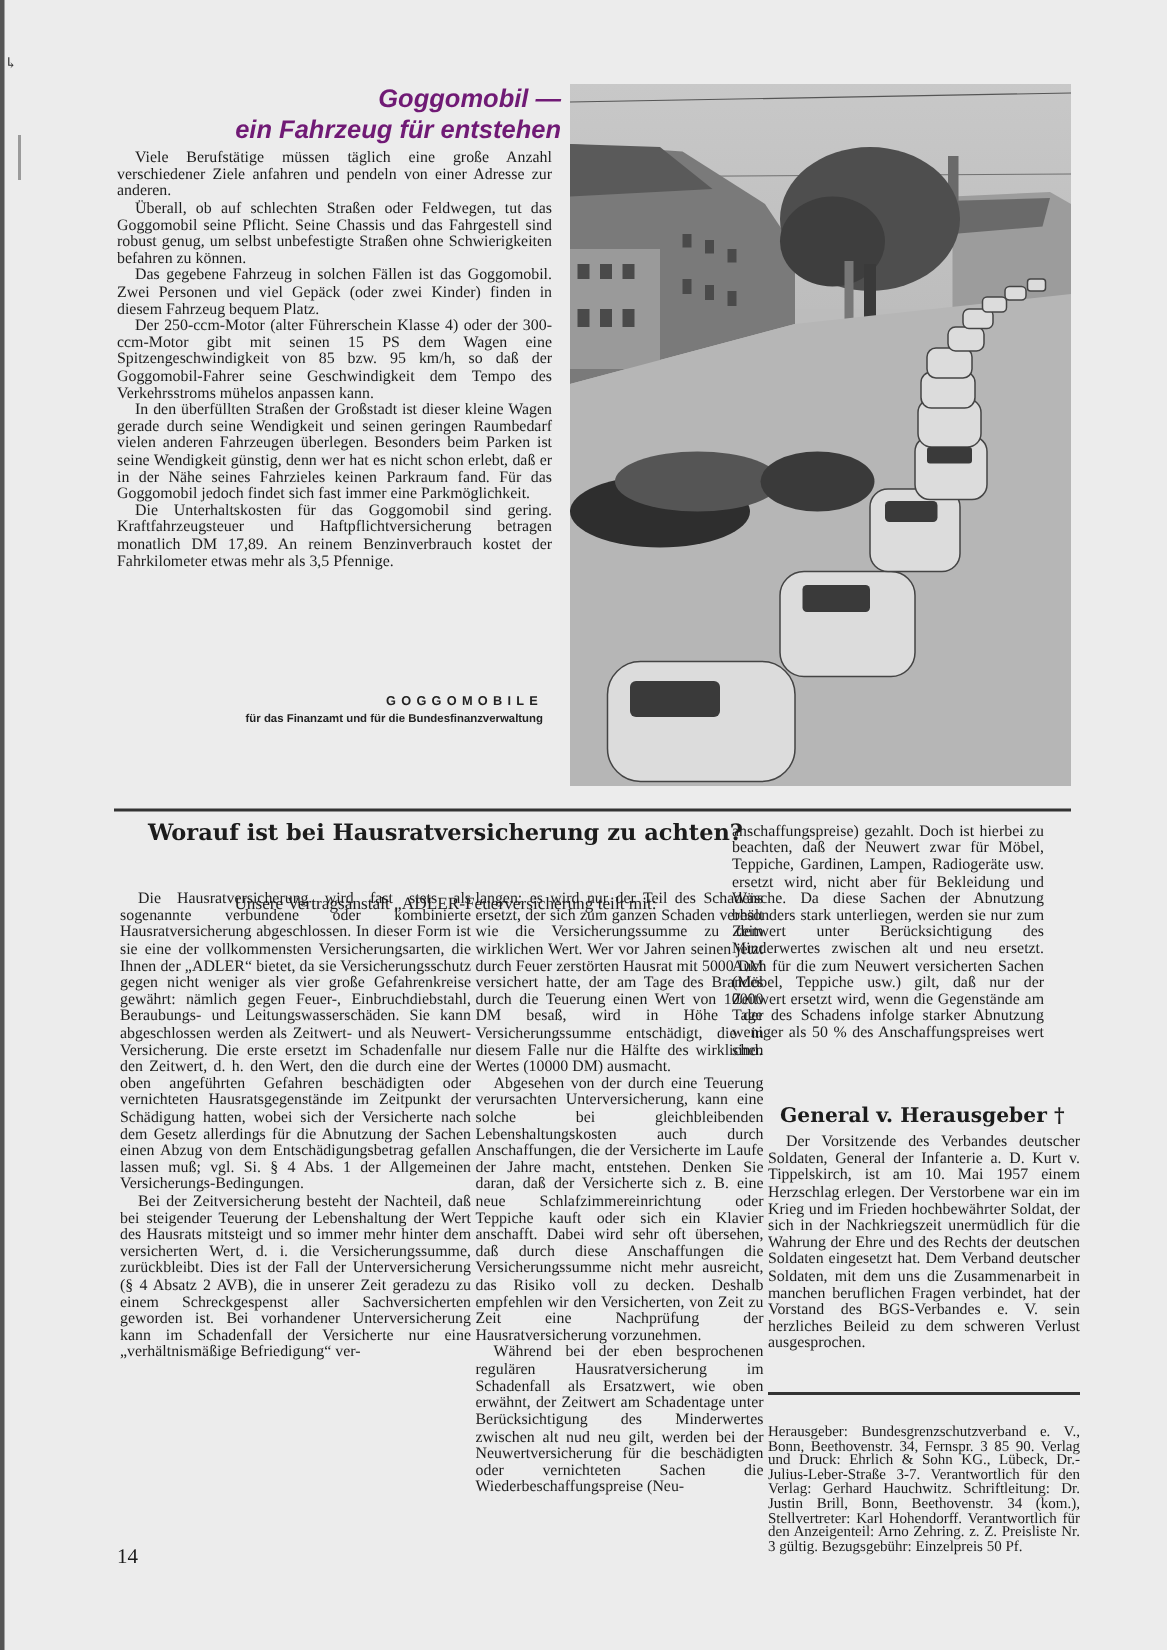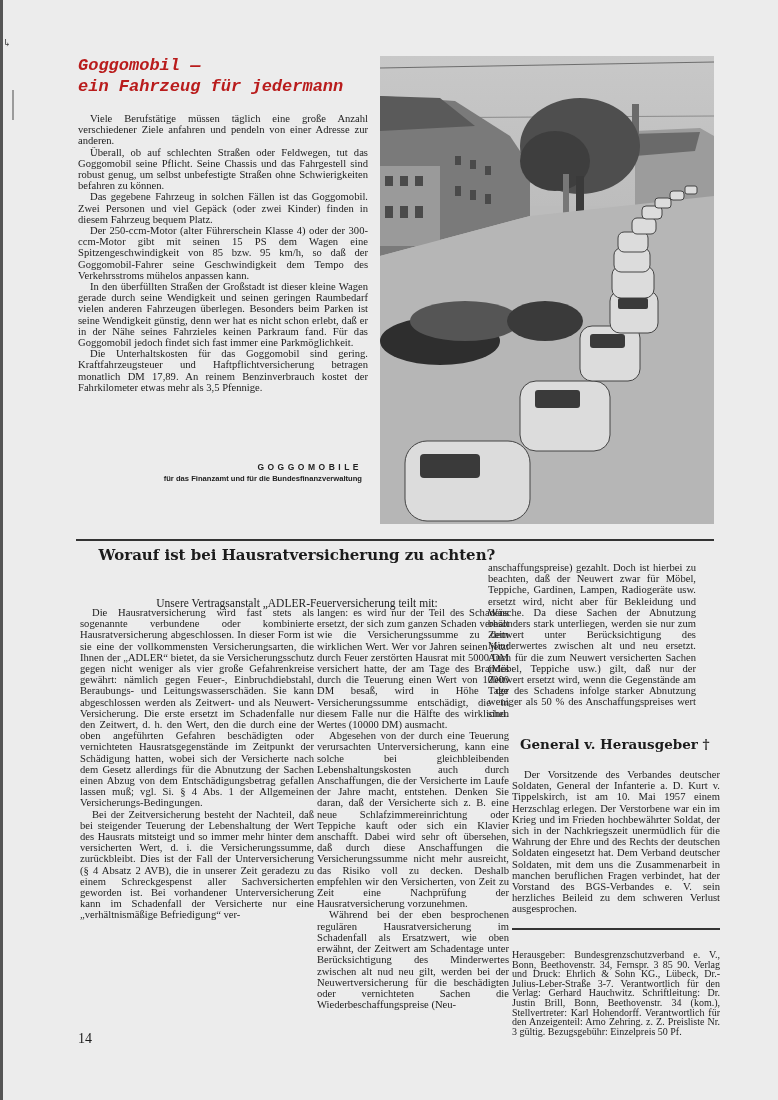--- a/index.html
+++ b/index.html
@@ -7,25 +7,25 @@
     width: 778px; height: 1100px; position: relative; overflow: hidden;
     background: #ececec;
     font-family: "Liberation Serif", "DejaVu Serif", serif;
     color: #1c1c1c;
   }
   .page-edge { position: absolute; left: 0; top: 0; width: 3px; height: 1100px; background: #555; }
   .mark { position: absolute; left: 3px; top: 37px; font-size: 10px; color: #333; }
   .scratch { position: absolute; left: 12px; top: 90px; width: 2px; height: 30px; background: #666; opacity: .6; }
 
   .p { margin: 0; text-indent: 12px; text-align: justify; }
-  .col { position: absolute; font-size: 10.6px; line-height: 11.2px; margin-top: 13px; }
+  .col { position: absolute; font-size: 10.6px; line-height: 11.2px; }
 
   
-  .t1 { position: absolute; left: 78px; top: 56px; width: 296px; text-align: left;
-        font-style: italic; font-weight: bold; font-family: Liberation Mono, monospace; color: #b91c1c; }
+  .t1 { position: absolute; left: 78px; top: 56px; width: 296px; text-align: right;
+        font-style: italic; font-weight: bold; font-family: Liberation Sans, sans-serif; color: #701a75; }
   .t1 .l1 { font-size: 17px; line-height: 20px; }
   .t1 .l2 { font-size: 17px; line-height: 22px; }
   .a1 { left: 78px; top: 100px; width: 290px; }
 
   .photo { position: absolute; left: 380px; top: 56px; width: 334px; height: 468px; overflow: hidden; background: #b9b9b9; }
 
   .cap { position: absolute; left: 76px; top: 462px; width: 286px; font-family: "Liberation Sans", sans-serif; font-weight: bold; font-size: 7.6px; line-height: 11px; color: #222; }
   .cap .ct { text-align: right; letter-spacing: 3.5px; font-size: 8.5px; }
   .cap .cs { text-align: right; margin-bottom: 3px; }
   .cap .cb { text-align: justify; }
@@ -50,21 +50,21 @@
 </style>
 </head>
 <body>
 
 <div class="page-edge"></div>
 <div class="mark">↳</div>
 <div class="scratch"></div>
 
 <div class="t1">
   <div class="l1">Goggomobil —</div>
-  <div class="l2">ein Fahrzeug für jedermann</div>
+  <div class="l2">ein Fahrzeug für entstehen</div>
 </div>
 <div class="col a1">
   <p class="p">Viele Berufstätige müssen täglich eine große Anzahl verschiedener Ziele anfahren und pendeln von einer Adresse zur anderen.</p>
   <p class="p">Überall, ob auf schlechten Straßen oder Feldwegen, tut das Goggomobil seine Pflicht. Seine Chassis und das Fahrgestell sind robust genug, um selbst unbefestigte Straßen ohne Schwierigkeiten befahren zu können.</p>
   <p class="p">Das gegebene Fahrzeug in solchen Fällen ist das Goggomobil. Zwei Personen und viel Gepäck (oder zwei Kinder) finden in diesem Fahrzeug bequem Platz.</p>
   <p class="p">Der 250-ccm-Motor (alter Führerschein Klasse 4) oder der 300-ccm-Motor gibt mit seinen 15 PS dem Wagen eine Spitzengeschwindigkeit von 85 bzw. 95 km/h, so daß der Goggomobil-Fahrer seine Geschwindigkeit dem Tempo des Verkehrsstroms mühelos anpassen kann.</p>
   <p class="p">In den überfüllten Straßen der Großstadt ist dieser kleine Wagen gerade durch seine Wendigkeit und seinen geringen Raumbedarf vielen anderen Fahrzeugen überlegen. Besonders beim Parken ist seine Wendigkeit günstig, denn wer hat es nicht schon erlebt, daß er in der Nähe seines Fahrzieles keinen Parkraum fand. Für das Goggomobil jedoch findet sich fast immer eine Parkmöglichkeit.</p>
   <p class="p">Die Unterhaltskosten für das Goggomobil sind gering. Kraftfahrzeugsteuer und Haftpflichtversicherung betragen monatlich DM 17,89. An reinem Benzinverbrauch kostet der Fahrkilometer etwas mehr als 3,5 Pfennige.</p>
 </div>
 

